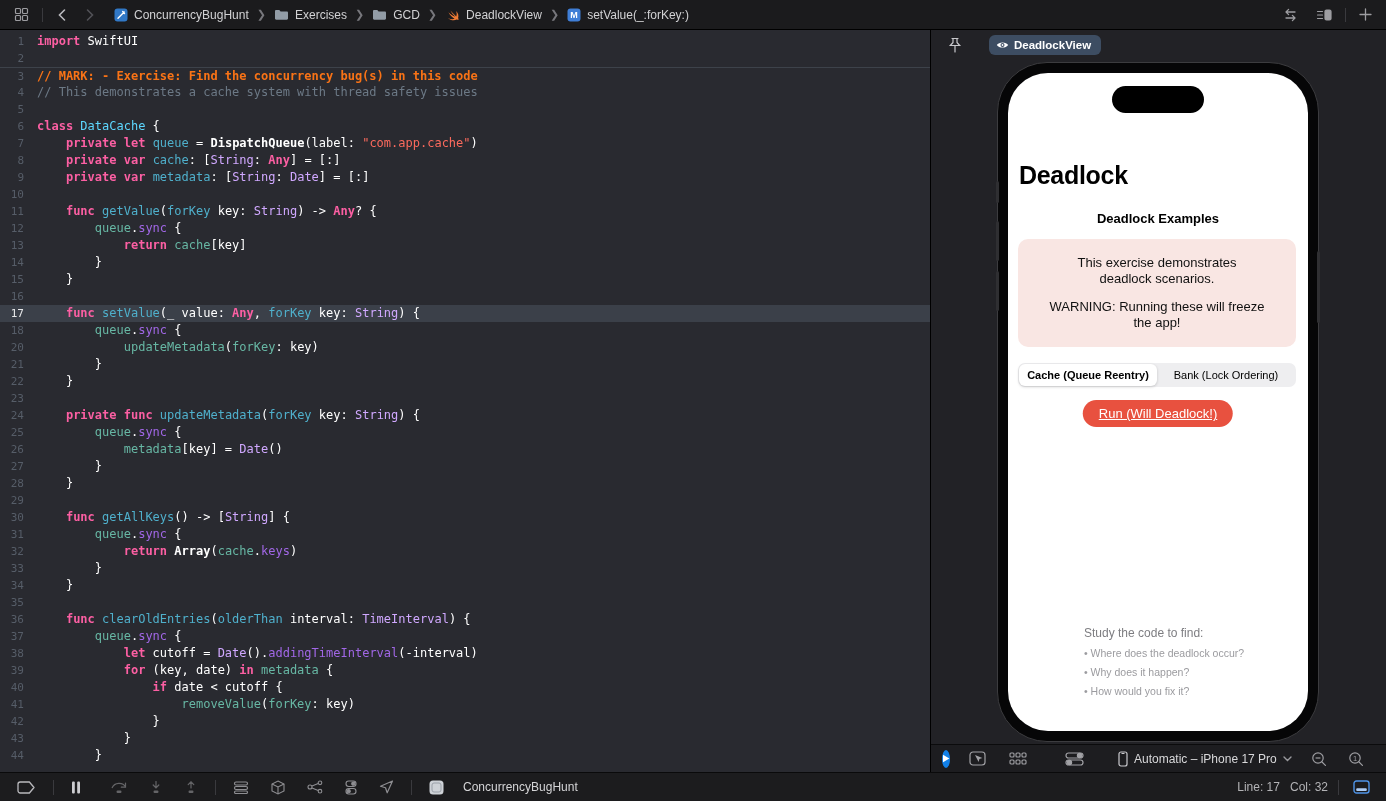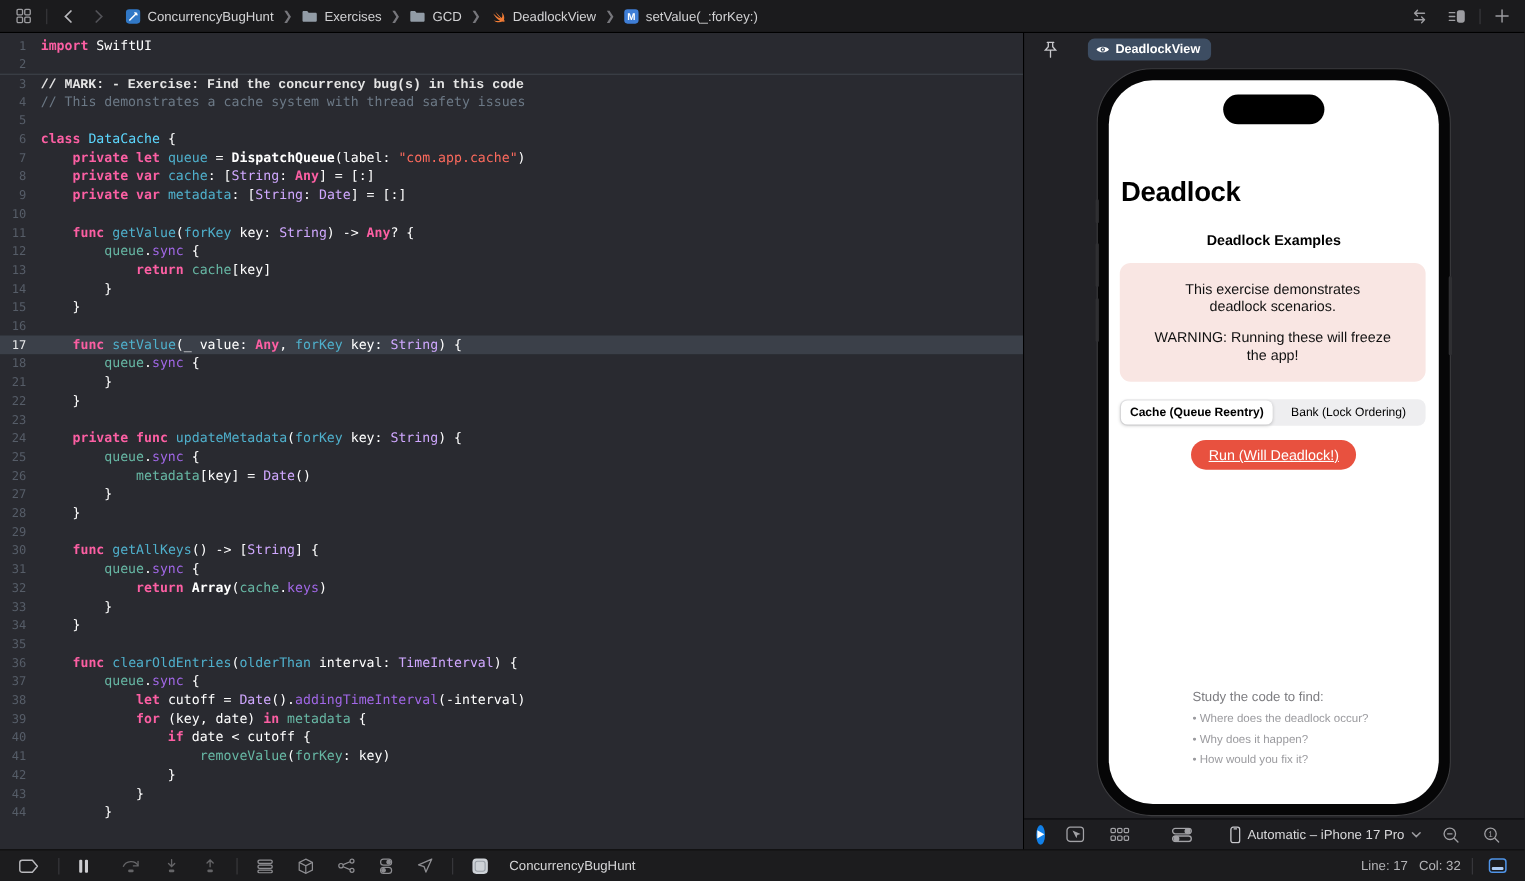--- a/index.html
+++ b/index.html
@@ -31,21 +31,21 @@
   .t-pl  { color:#ffffff; }
   .t-kw  { color:#fc5fa3; font-weight:bold; }
   .t-str { color:#fc6a5d; }
   .t-typ { color:#d0a8ff; }
   .t-typdecl { color:#5dd8ff; }
   .t-decl { color:#4fb0cc; }
   .t-call { color:#67b7a4; }
   .t-meth { color:#a167e6; }
   .t-wb  { color:#ffffff; font-weight:bold; }
   .t-cmt { color:#6c7986; }
-  .t-cmtb { color:#e5e5e5; font-weight:bold;font-family:Liberation Mono, monospace; }
+  .t-cmtb { color:#f97316; font-weight:bold; }
 
   
   .preview { width:456px; background:#222226; border-left:1px solid #000;
     display:flex; flex-direction:column; }
   .preview-header { height:30px; display:flex; align-items:center; padding-left:13px; }
   .preview-tab { margin-left:23px; height:20px; background:#3d4d62; border-radius:6px;
     display:flex; align-items:center; gap:5px; padding:0 10px 0 7px; color:#fff;
     font-size:11.5px; font-weight:bold; }
   .canvas { position:relative; flex:1; }
 
@@ -207,20 +207,21 @@
         <div class="code-line"><span class="line-no">9</span><span class="line-code"><span class="t-pl">    </span><span class="t-kw">private</span><span class="t-pl"> </span><span class="t-kw">var</span><span class="t-pl"> </span><span class="t-decl">metadata</span><span class="t-pl">: [</span><span class="t-typ">String</span><span class="t-pl">: </span><span class="t-typ">Date</span><span class="t-pl">] = [:]</span></span></div>
         <div class="code-line"><span class="line-no">10</span><span class="line-code"></span></div>
         <div class="code-line"><span class="line-no">11</span><span class="line-code"><span class="t-pl">    </span><span class="t-kw">func</span><span class="t-pl"> </span><span class="t-decl">getValue</span><span class="t-pl">(</span><span class="t-decl">forKey</span><span class="t-pl"> key: </span><span class="t-typ">String</span><span class="t-pl">) -&gt; </span><span class="t-kw">Any</span><span class="t-pl">? {</span></span></div>
         <div class="code-line"><span class="line-no">12</span><span class="line-code"><span class="t-pl">        </span><span class="t-call">queue</span><span class="t-pl">.</span><span class="t-meth">sync</span><span class="t-pl"> {</span></span></div>
         <div class="code-line"><span class="line-no">13</span><span class="line-code"><span class="t-pl">            </span><span class="t-kw">return</span><span class="t-pl"> </span><span class="t-call">cache</span><span class="t-pl">[key]</span></span></div>
         <div class="code-line"><span class="line-no">14</span><span class="line-code"><span class="t-pl">        }</span></span></div>
         <div class="code-line"><span class="line-no">15</span><span class="line-code"><span class="t-pl">    }</span></span></div>
         <div class="code-line"><span class="line-no">16</span><span class="line-code"></span></div>
         <div class="code-line current"><span class="line-no">17</span><span class="line-code"><span class="t-pl">    </span><span class="t-kw">func</span><span class="t-pl"> </span><span class="t-decl">setValue</span><span class="t-pl">(_ value: </span><span class="t-kw">Any</span><span class="t-pl">, </span><span class="t-decl">forKey</span><span class="t-pl"> key: </span><span class="t-typ">String</span><span class="t-pl">) {</span></span></div>
         <div class="code-line"><span class="line-no">18</span><span class="line-code"><span class="t-pl">        </span><span class="t-call">queue</span><span class="t-pl">.</span><span class="t-meth">sync</span><span class="t-pl"> {</span></span></div>
+        <div class="code-line"><span class="line-no">20</span><span class="line-code"><span class="t-pl">            </span><span class="t-call">updateMetadata</span><span class="t-pl">(</span><span class="t-call">forKey</span><span class="t-pl">: key)</span></span></div>
         <div class="code-line"><span class="line-no">21</span><span class="line-code"><span class="t-pl">        }</span></span></div>
         <div class="code-line"><span class="line-no">22</span><span class="line-code"><span class="t-pl">    }</span></span></div>
         <div class="code-line"><span class="line-no">23</span><span class="line-code"></span></div>
         <div class="code-line"><span class="line-no">24</span><span class="line-code"><span class="t-pl">    </span><span class="t-kw">private</span><span class="t-pl"> </span><span class="t-kw">func</span><span class="t-pl"> </span><span class="t-decl">updateMetadata</span><span class="t-pl">(</span><span class="t-decl">forKey</span><span class="t-pl"> key: </span><span class="t-typ">String</span><span class="t-pl">) {</span></span></div>
         <div class="code-line"><span class="line-no">25</span><span class="line-code"><span class="t-pl">        </span><span class="t-call">queue</span><span class="t-pl">.</span><span class="t-meth">sync</span><span class="t-pl"> {</span></span></div>
         <div class="code-line"><span class="line-no">26</span><span class="line-code"><span class="t-pl">            </span><span class="t-call">metadata</span><span class="t-pl">[key] = </span><span class="t-typ">Date</span><span class="t-pl">()</span></span></div>
         <div class="code-line"><span class="line-no">27</span><span class="line-code"><span class="t-pl">        }</span></span></div>
         <div class="code-line"><span class="line-no">28</span><span class="line-code"><span class="t-pl">    }</span></span></div>
         <div class="code-line"><span class="line-no">29</span><span class="line-code"></span></div>
         <div class="code-line"><span class="line-no">30</span><span class="line-code"><span class="t-pl">    </span><span class="t-kw">func</span><span class="t-pl"> </span><span class="t-decl">getAllKeys</span><span class="t-pl">() -&gt; [</span><span class="t-typ">String</span><span class="t-pl">] {</span></span></div>

